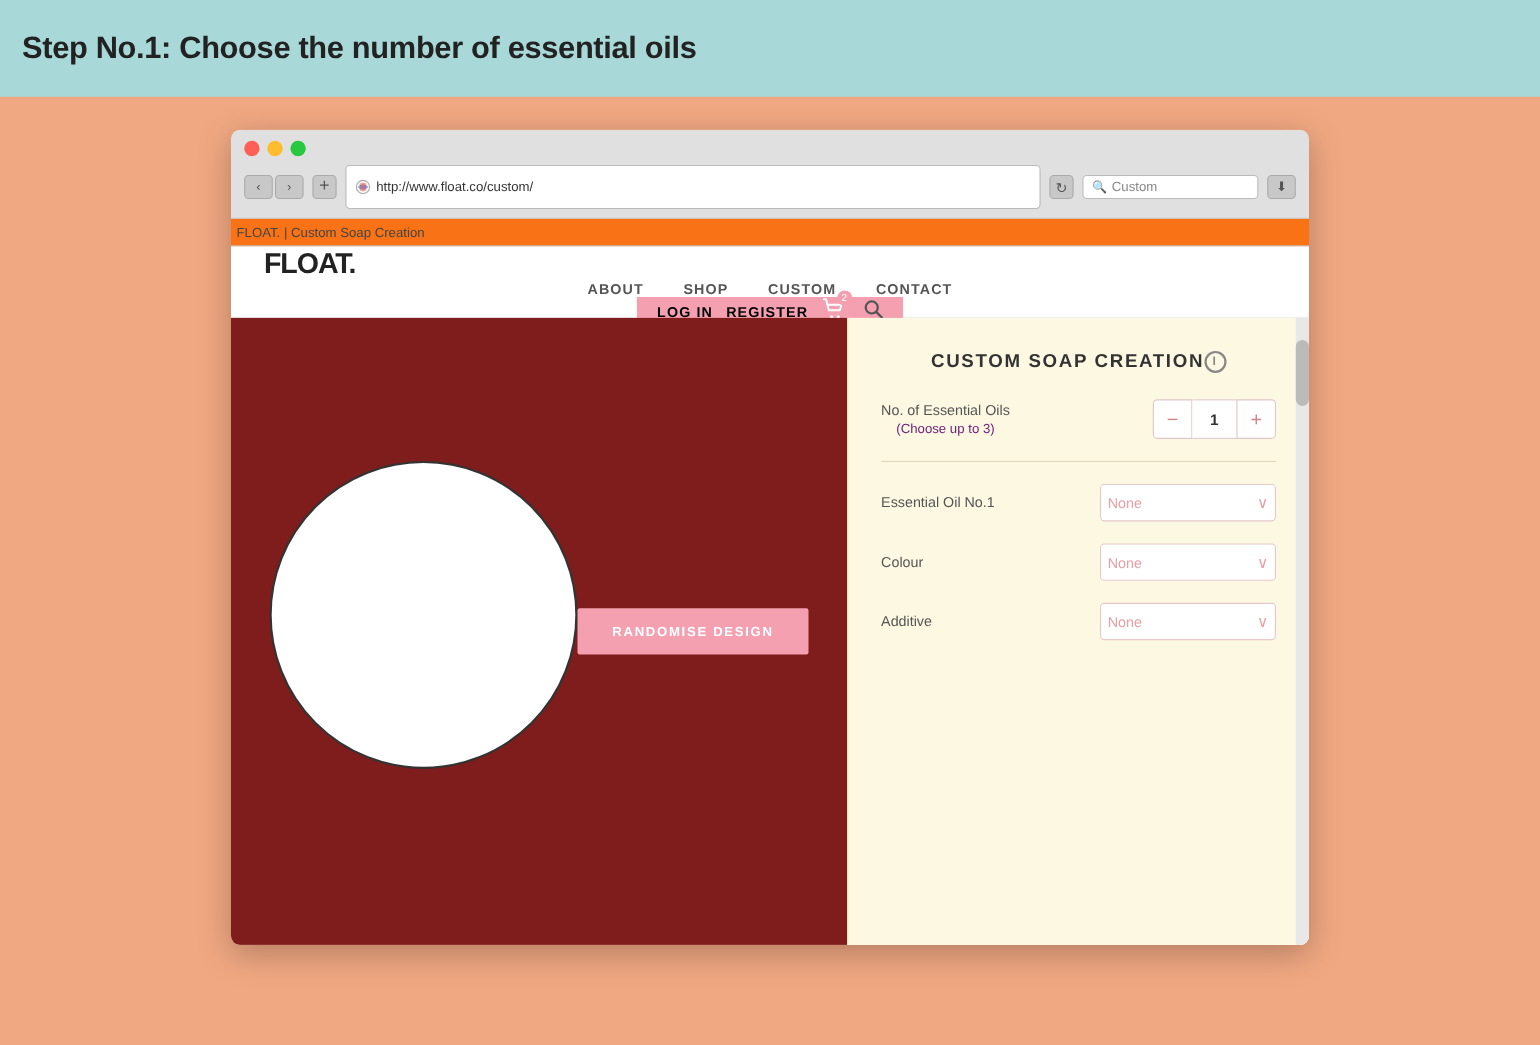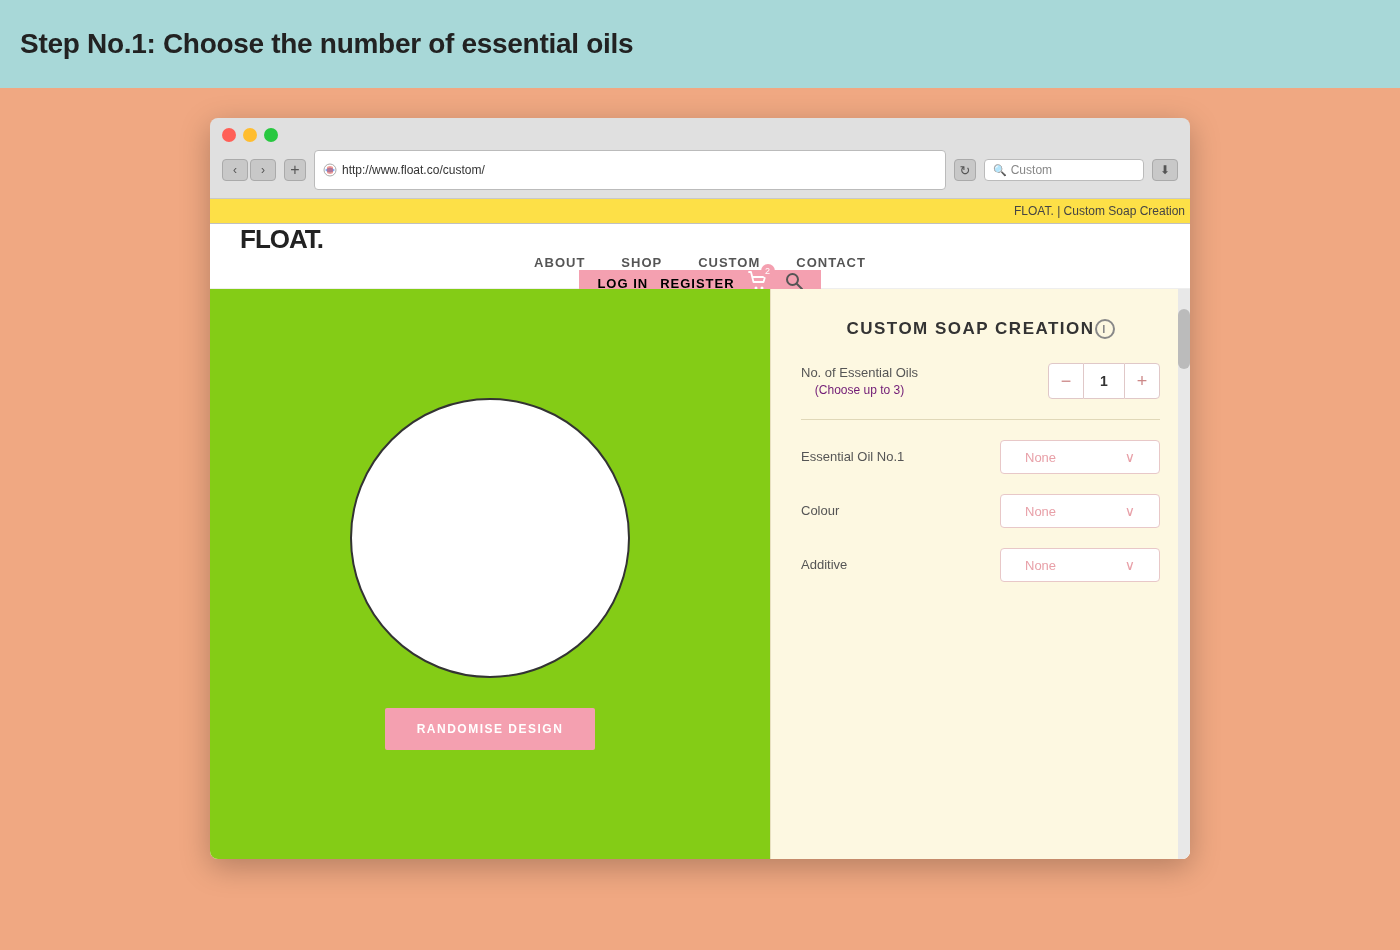--- a/index.html
+++ b/index.html
@@ -145,22 +145,22 @@
       cursor: pointer;
       display: flex;
       align-items: center;
       justify-content: center;
       font-size: 12px;
       color: #555;
     }
 
     
     .browser-title {
-      background: #fde047;
-      text-align: right;
+      background: #f97316;
+      text-align: left;
       font-size: 12px;
       color: #444;
       padding: 5px;
       border-bottom: 1px solid #c0c0c0;
     }
 
     
     .website {
       background: white;
     }
@@ -238,23 +238,22 @@
 
     
     .main-content {
       display: flex;
       height: 570px;
     }
 
     
     .soap-preview {
       flex: 1;
-      background: #84cc16;
-      display: flex;
-      flex-direction: column;
+      background: #7f1d1d;
+      display: flex;
       align-items: center;
       justify-content: center;
       padding: 20px;
       position: relative;
     }
     .soap-circle {
       width: 280px;
       height: 280px;
       border-radius: 50%;
       border: 2px solid #333;
@@ -370,21 +369,21 @@
       margin: 10px 0 20px;
     }
 
     
     .dropdown {
       display: flex;
       align-items: center;
       background: white;
       border: 1px solid #e8c8c8;
       border-radius: 4px;
-      padding: 8px 24px;
+      padding: 8px 6px;
       width: 160px;
       cursor: pointer;
       justify-content: space-between;
     }
     .dropdown-text {
       font-size: 13px;
       color: #e8a0a8;
       font-weight: 500;
     }
     .dropdown-arrow {

